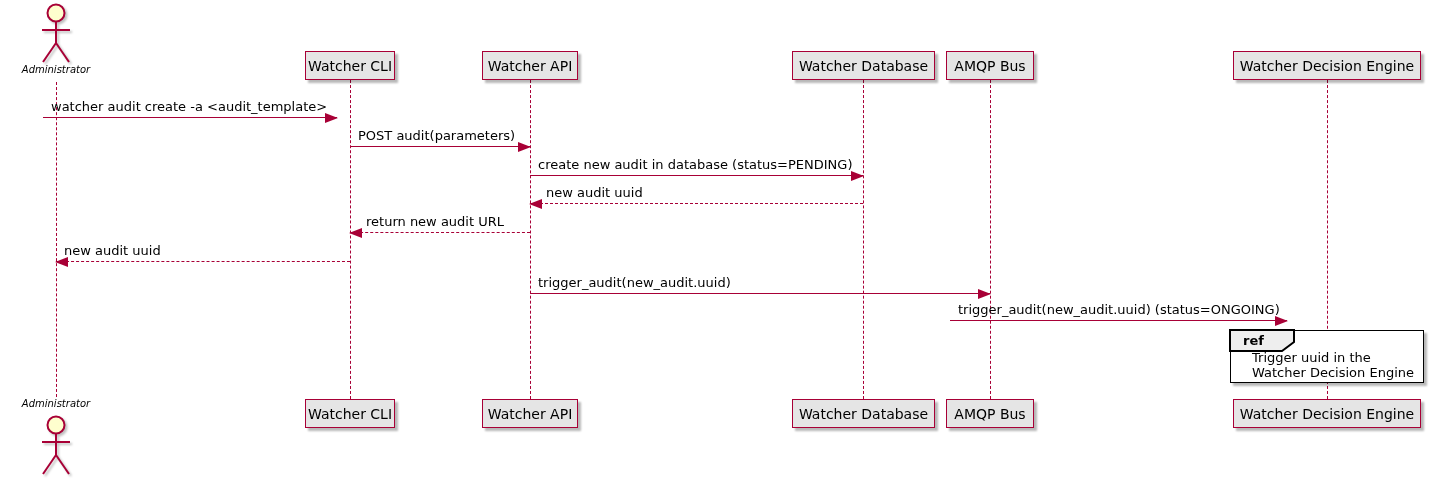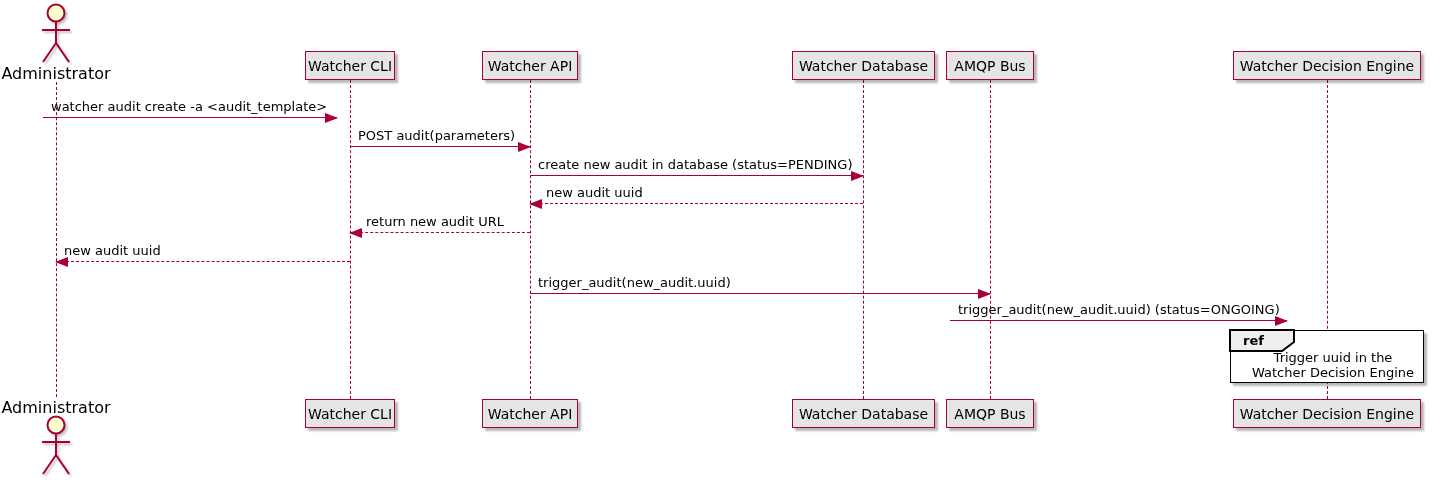--- a/index.html
+++ b/index.html
@@ -24,26 +24,26 @@
   .msg .lbl { position:absolute; bottom:4px; left:8px; font-size:13px; white-space:nowrap; }
   .msg.toleft .lbl { left:16px; }
   .arr { position:absolute; width:0; height:0; top:-4.5px;
          border-top:5px solid transparent; border-bottom:5px solid transparent; }
   .arr.r { right:-1px; border-left:13px solid #A80036; }
   .arr.l { left:-1px; border-right:13px solid #A80036; }
   
   .actor-svg { position:absolute; width:40px; height:61px; z-index:3;
                filter:drop-shadow(2px 2px 1px rgba(0,0,0,0.25)); }
   .actor-label { position:absolute; width:112px; text-align:center;
-                 font-size:16px; white-space:nowrap; z-index:3; }
+                 font-size:10px; white-space:nowrap; z-index:3;font-style:italic; }
   
   .refbox {
     position:absolute; left:1230px; top:330px; width:194px; height:53px;
     box-sizing:border-box; background:#ffffff; border:1.8px solid #000;
-    z-index:5; box-shadow:3px 3px 2px rgba(0,0,0,0.28);text-align:center;
+    z-index:5; box-shadow:3px 3px 2px rgba(0,0,0,0.28);
   }
   .reftab { position:absolute; left:-1.8px; top:-1.8px; }
   .ref-keyword { position:absolute; left:12px; top:2px; font-size:13px; font-weight:bold; z-index:6; }
   .ref-body { position:absolute; left:21px; top:19px; font-size:13px; line-height:15px; white-space:nowrap; }
 </style>
 </head>
 <body>
 
 <div class="stage">
 

